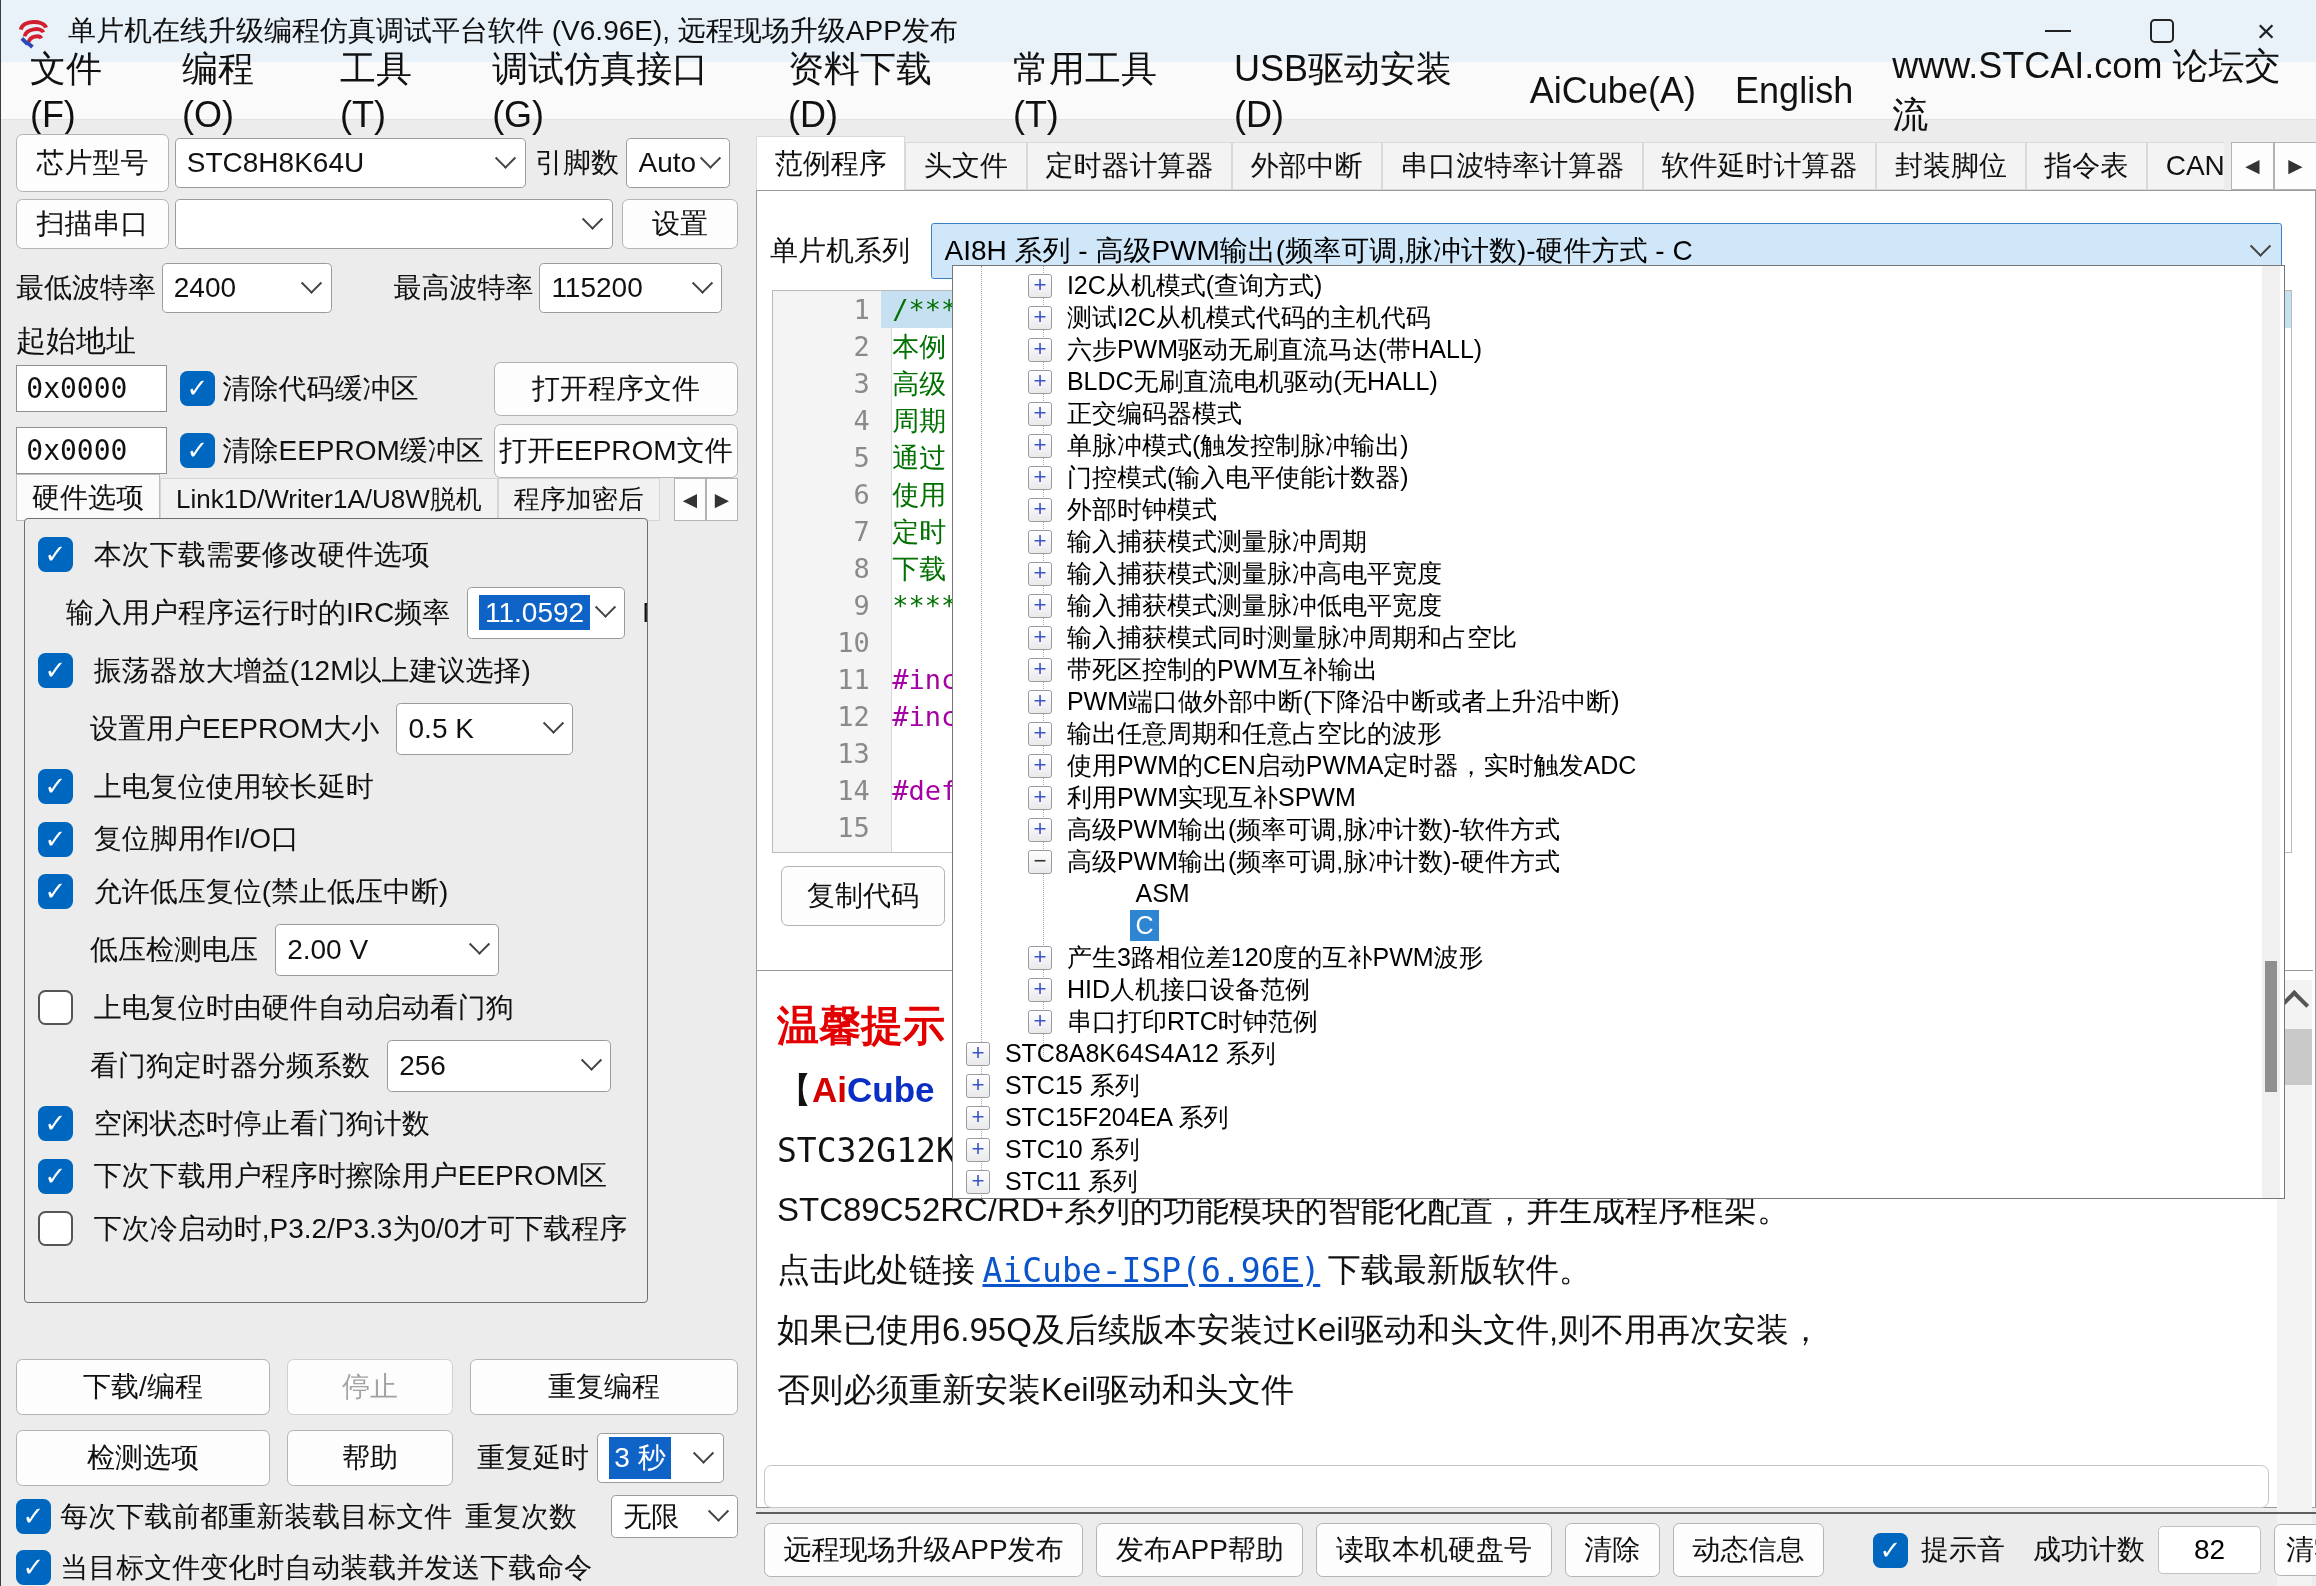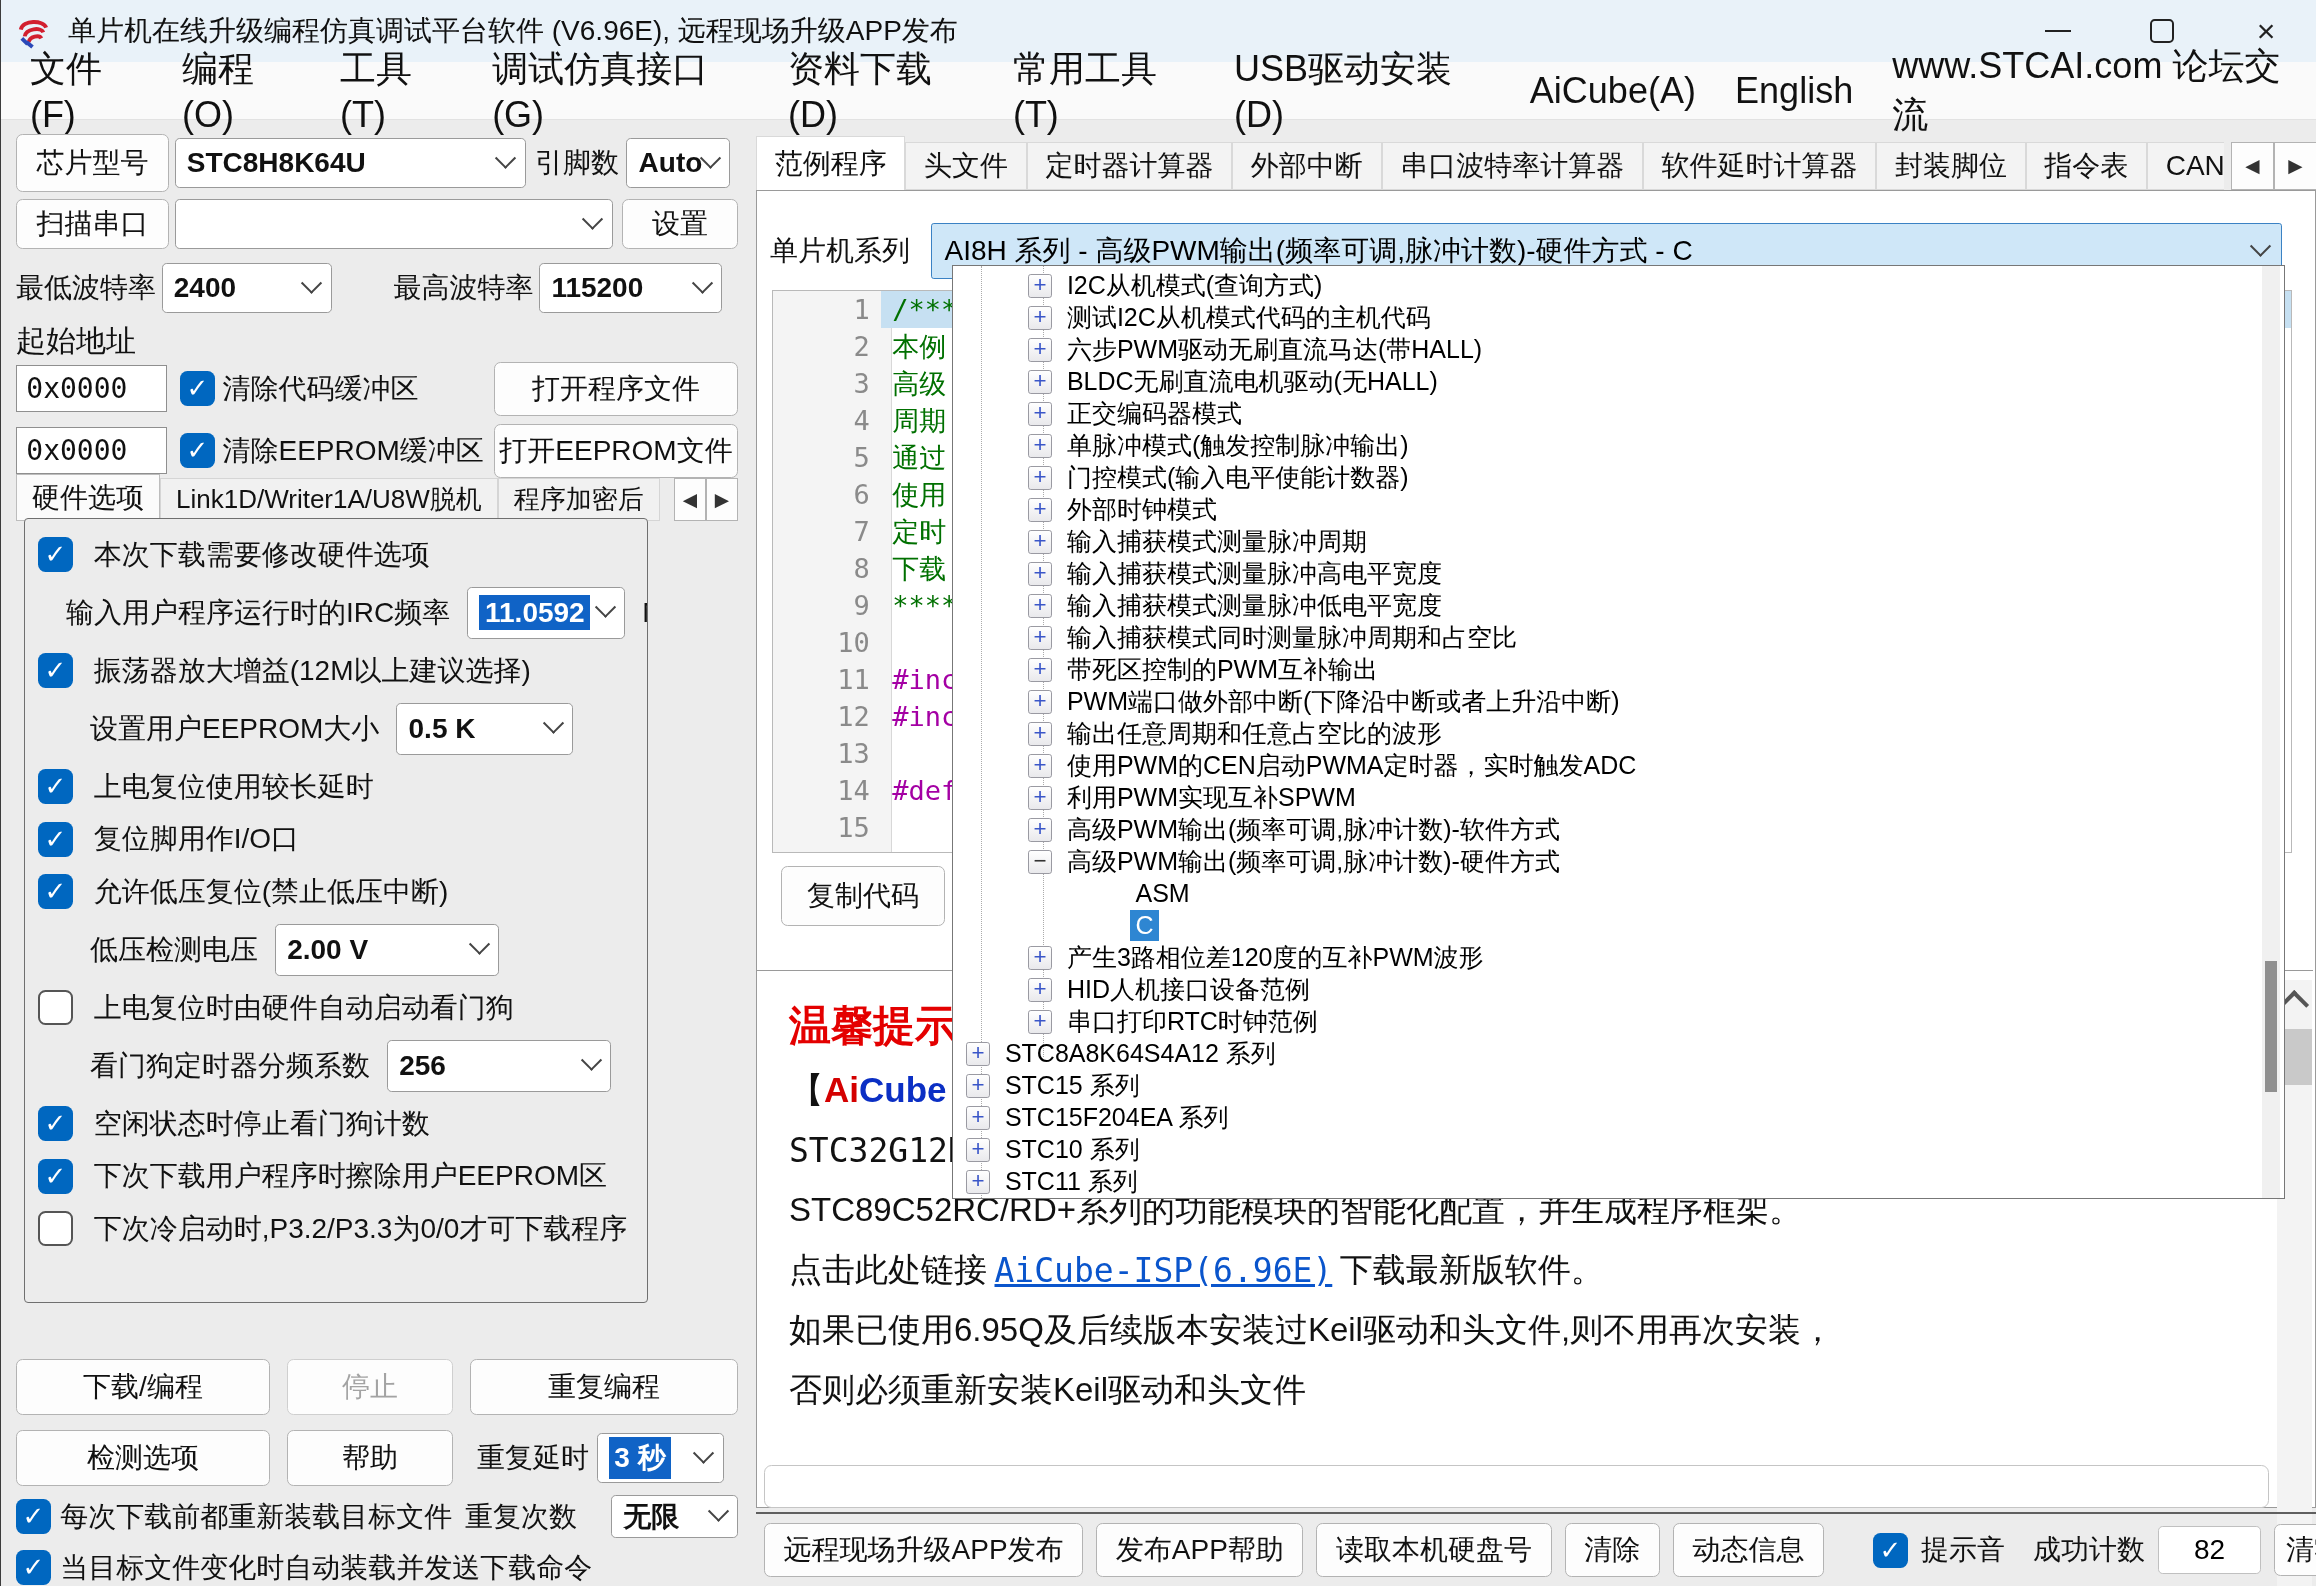--- a/index.html
+++ b/index.html
@@ -20,21 +20,21 @@
   .wbtn{width:104px;height:100%;display:flex;align-items:center;justify-content:center;font-size:32px;color:#222;}
   .maxglyph{width:24px;height:24px;border:2.8px solid #222;border-radius:4.7px;}
   .minglyph{width:26px;height:2.8px;background:#222;}
   
   .menubar{left:0;top:62px;width:2317px;height:58px;background:var(--menubg);border-bottom:0.9px solid #e2e2e2;display:flex;align-items:center;padding-left:9.3px;}
   .menuitem{font-size:36px;color:#111;padding:0 19.6px;height:100%;display:flex;align-items:center;}
   
   .btn{background:var(--btnbg);border:1.9px solid var(--bd);border-radius:6.5px;display:flex;align-items:center;justify-content:center;font-size:28px;color:#111;}
   .btn.disabled{color:#a3a3a3;border-color:#cfcfcf;}
   .combo{background:#fff;border:1.9px solid #9a9a9a;border-radius:4.7px;display:flex;align-items:center;font-size:28px;color:#111;padding:0 11.2px;position:relative;}
-  .combo .cval{white-space:nowrap;overflow:hidden;font-weight:bold;}
+  .combo .cval{white-space:nowrap;overflow:hidden;}
   .chev{margin-left:auto;width:15px;height:15px;border-right:2.8px solid #444;border-bottom:2.8px solid #444;transform:rotate(45deg) translate(-3.7px,-3.7px);flex:none;}
   .lbl{font-size:28px;color:#111;display:flex;align-items:center;white-space:nowrap;}
   .cb{width:35px;height:35px;border-radius:7.5px;flex:none;display:flex;align-items:center;justify-content:center;}
   .cb.checked{background:var(--blue);color:#fff;font-size:26px;}
   .cb.checked::after{content:"✓";}
   .cb.unchecked{background:#fff;border:2.8px solid #555;}
   .inputbox{background:#fff;border:1.9px solid #8f8f8f;display:flex;align-items:center;font-size:28px;font-family:"DejaVu Sans Mono",monospace;padding:0 9.3px;color:#111;}
   
   .lrow{position:absolute;display:flex;align-items:center;}
   .tabsL{left:15px;top:474px;width:722px;height:47px;display:flex;align-items:flex-end;}
@@ -60,21 +60,21 @@
   .editor{position:absolute;left:15px;top:99px;width:1520px;height:563px;border:1.9px solid #b9b9b9;background:#fff;display:flex;overflow:hidden;}
   .gutter{width:119px;background:#f4f4f4;border-right:0.9px solid #d8d8d8;}
   .cl{height:37px;display:flex;align-items:center;}
   .cl .num{width:108px;text-align:right;font-size:27px;color:#8a8a8a;font-family:"DejaVu Sans Mono",monospace;padding-right:11.2px;}
   .codeln{height:37px;display:flex;align-items:center;font-family:"DejaVu Sans Mono",monospace;font-size:27px;padding-left:11.2px;white-space:pre;}
   .codeln.cmt{color:var(--green);}
   .codeln.pp{color:var(--purple);}
   .codeln.selline{background:#c6e0f2;}
   .copybtn{position:absolute;left:24px;top:675px;width:164px;height:60px;}
   .rdivider{position:absolute;left:0px;top:779px;width:1556px;border-top:1.9px solid #9a9a9a;}
-  .tiparea{position:absolute;left:0;top:783px;width:1520px;height:477px;background:#fff;padding:17px 0 0 32px;}
+  .tiparea{position:absolute;left:0;top:783px;width:1520px;height:477px;background:#fff;padding:17px 0 0 20px;}
   .tipline{font-size:33px;color:#111;height:60px;display:flex;align-items:center;white-space:nowrap;}
   .tiptitle{font-size:42px;color:var(--red);font-weight:bold;height:69px;}
   .ai-red{color:#d40000;font-weight:bold;}
   .cube-blue{color:#0b2fc4;font-weight:bold;}
   .linktext{color:var(--link);font-weight:normal;text-decoration:underline;font-family:"DejaVu Sans Mono",monospace;margin:0 7.5px;}
   .vscroll{position:absolute;right:2.8px;top:789px;width:35px;height:660px;background:#f3f3f3;display:flex;flex-direction:column;align-items:center;}
   .sarrow{width:20.5px;height:20.5px;border-right:4.7px solid #555;border-bottom:4.7px solid #555;flex:none;}
   .sarrow.up{transform:rotate(-135deg);margin-top:15px;}
   .sthumb{width:35px;height:56px;background:#c9c9c9;margin-top:13px;flex:none;}
   .progressstrip{position:absolute;left:763px;top:1465px;width:1505px;height:43px;background:#fff;border:0.9px solid #c5c5c5;border-radius:7.5px;}

